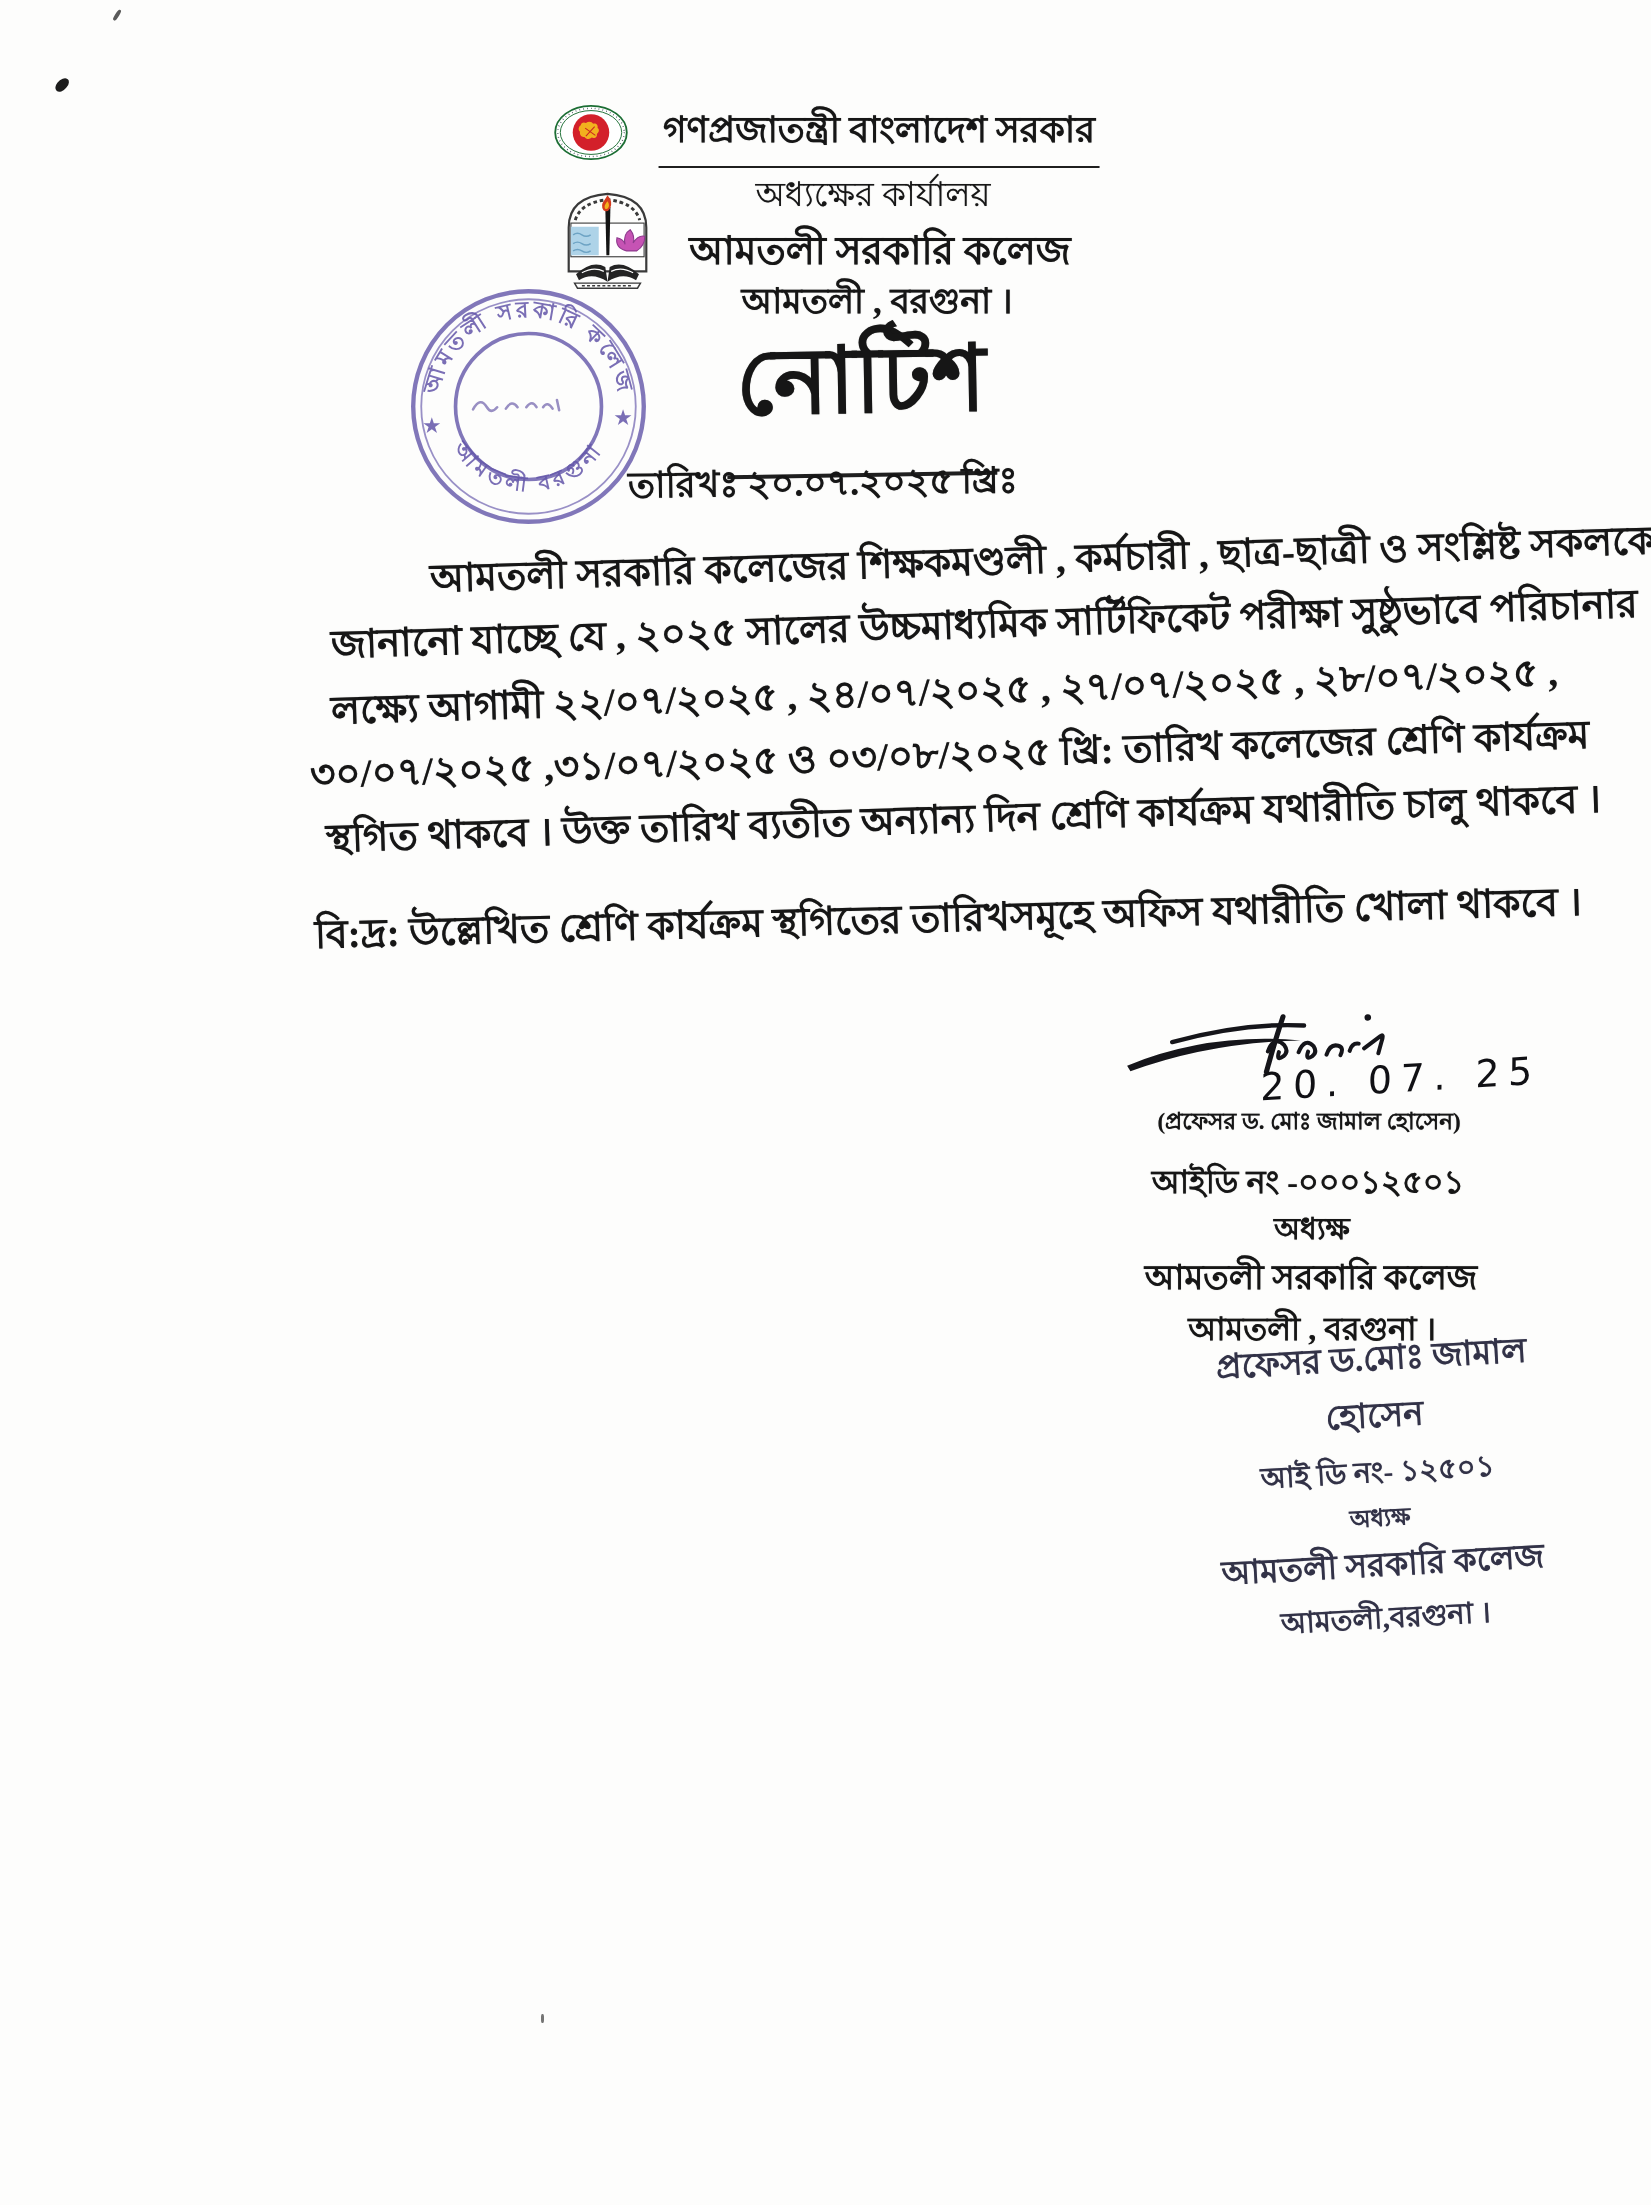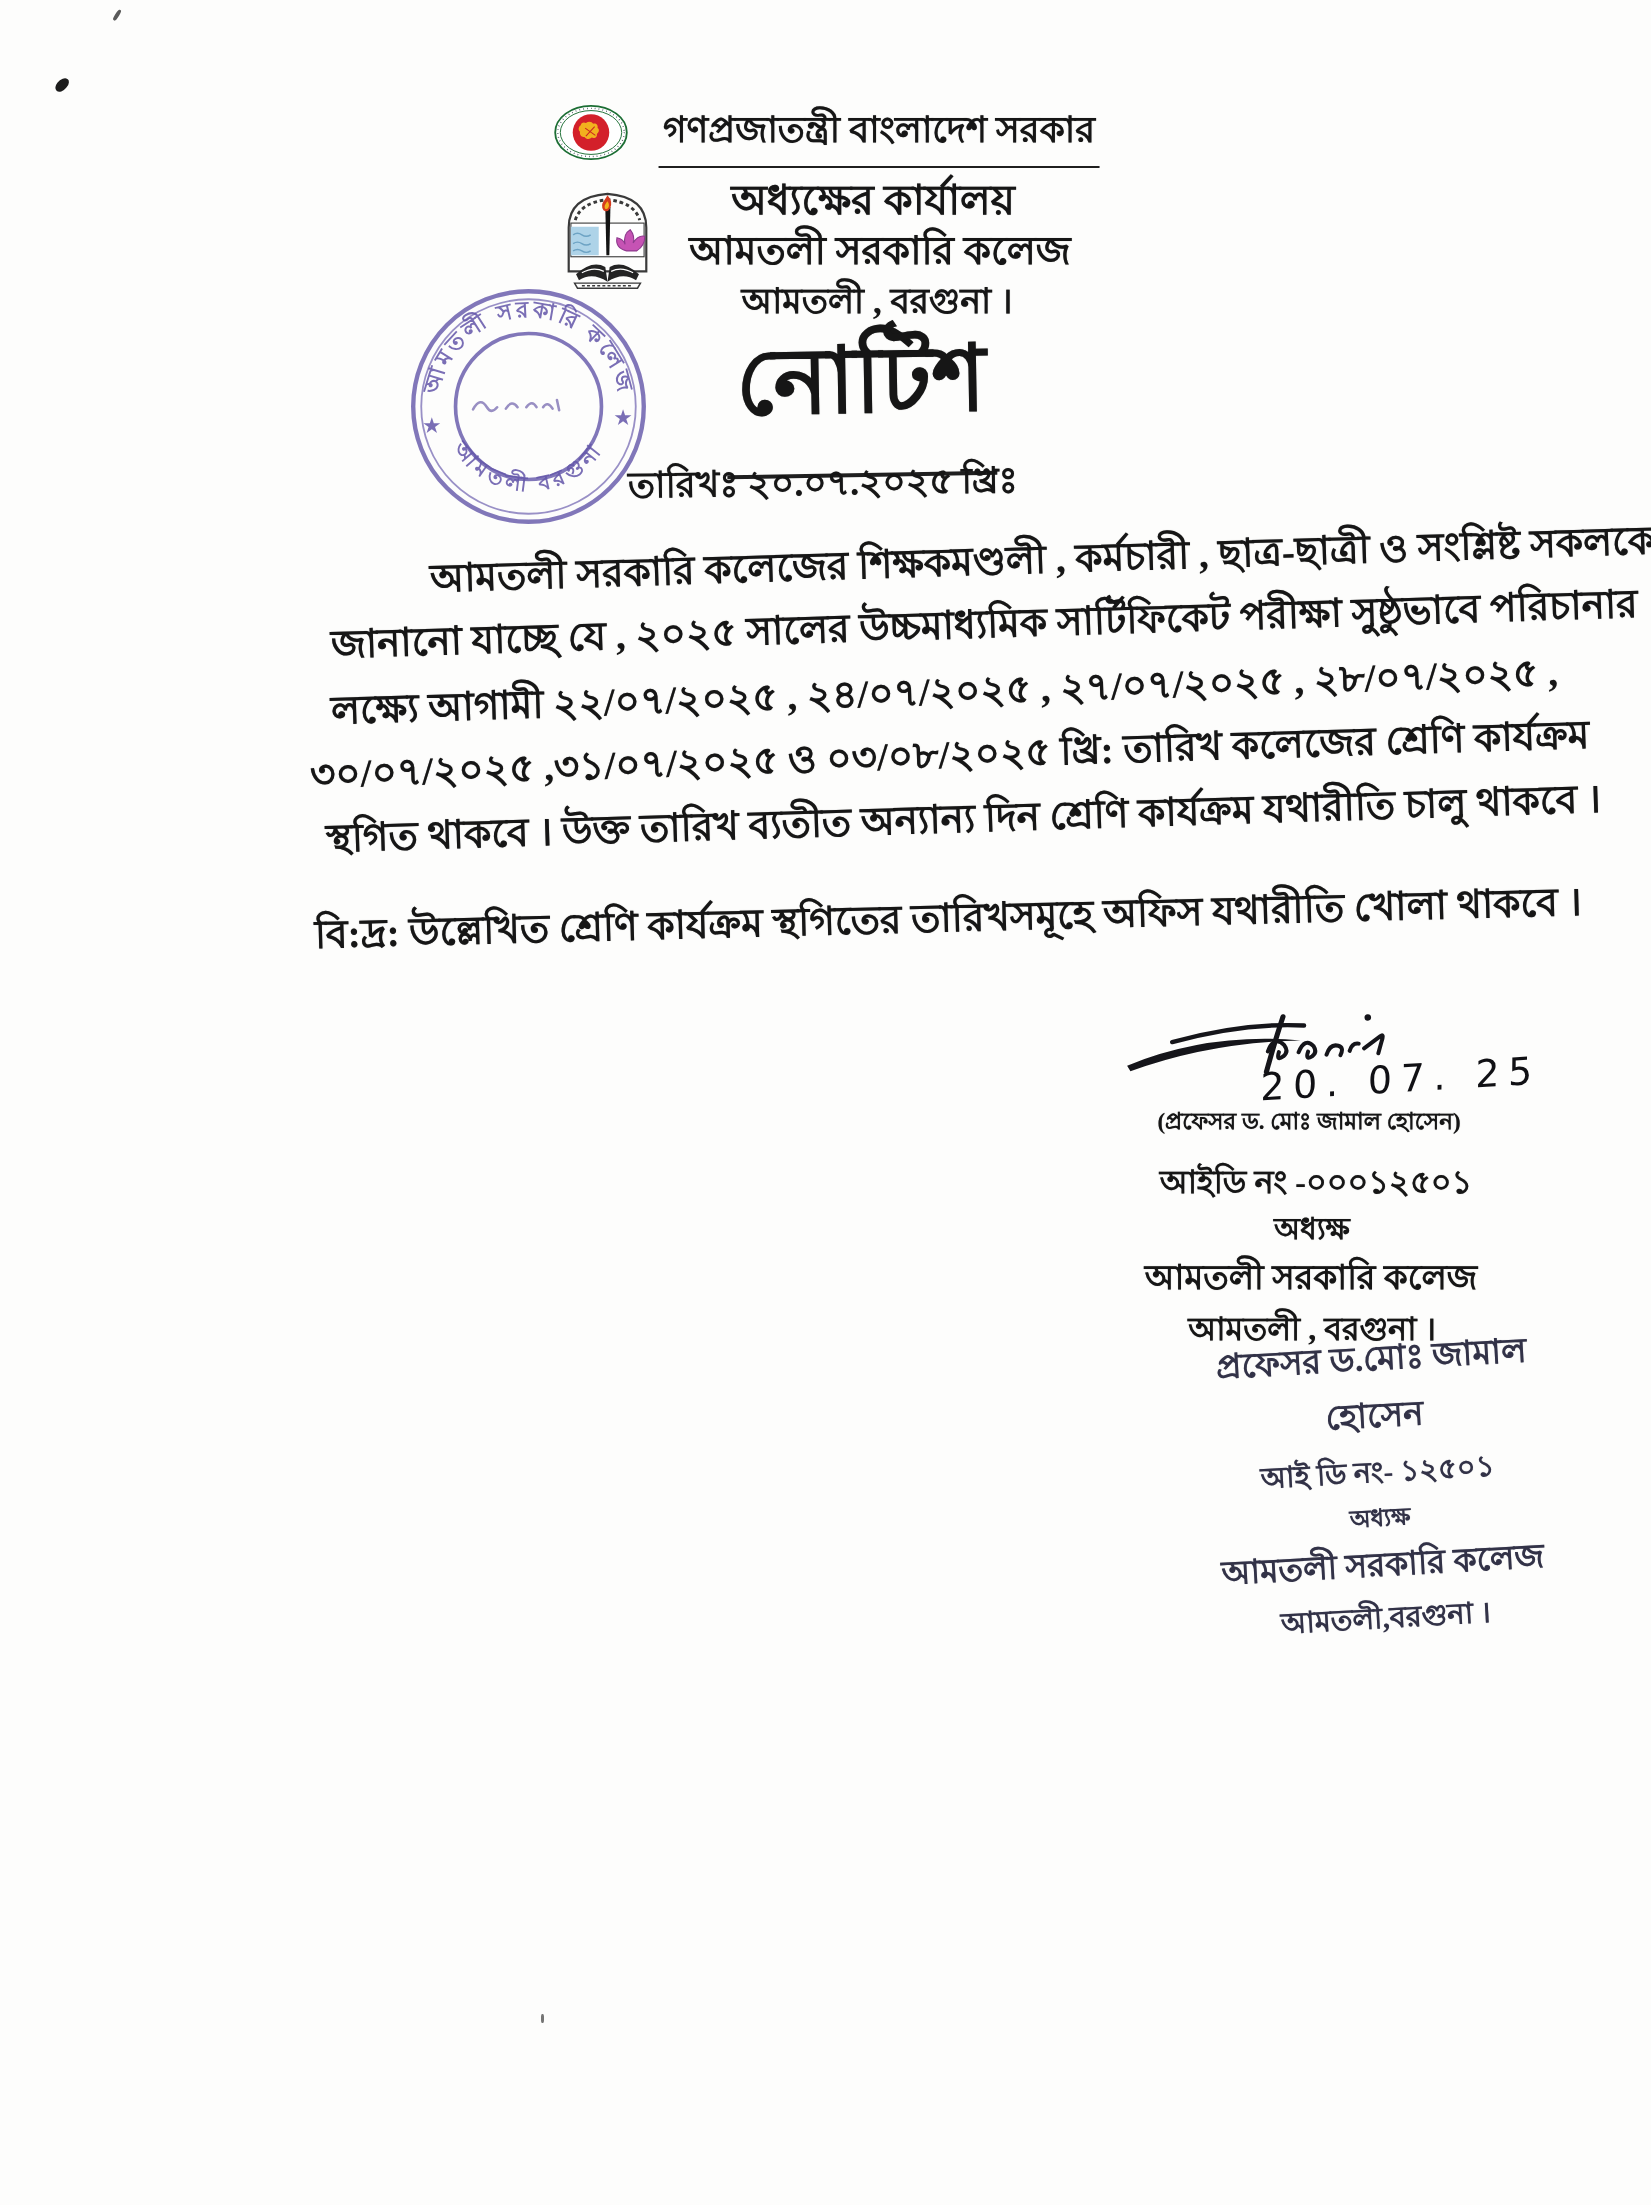--- a/index.html
+++ b/index.html
@@ -11,21 +11,21 @@
     font-family:"Liberation Serif","DejaVu Serif",serif;
     color:#1a1a1a;
   }
   .abs { position:absolute; white-space:nowrap; }
   .ctr { transform:translateX(-50%);text-align:center; }
   .ink { color:#161616; text-shadow:0 0 0.7px rgba(10,10,10,.55); }
 
   
   .h-gov   { left:879px; top:102px; font-size:36px; font-weight:bold;
              border-bottom:2.9px solid #1f1f1f; padding:0 4.4px 4.4px 4.4px; }
-  .h-off   { left:873px; top:168px; font-size:41px; font-weight:bold; }
+  .h-off   { left:873px; top:168px; font-size:34px; font-weight:normal; }
   .h-col   { left:880px; top:220px; font-size:39px; font-weight:bold; }
   .h-loc   { left:877px; top:274px; font-size:35px; font-weight:bold; }
 
   .title   { left:861px; top:309px; font-size:92px; font-weight:bold;
              border-bottom:4.4px solid #1f1f1f; padding:0 10.2px 10.2px 10.2px;
              transform:translateX(-50%) rotate(-1deg); }
   .dateline{ left:823px; top:455px; font-size:36px; font-weight:bold;
              transform:translateX(-50%) rotate(-0.8deg); }
 
   
@@ -38,21 +38,21 @@
   .bl5 { left:325px; top:808px; }
   .note { left:314px; top:904px; font-size:39px; font-weight:600;
           transform:rotate(-1.5deg); transform-origin:left top; }
 
   
   .sigsvg  { left:1122px; top:1014px; transform:rotate(-4deg); }
   .sigdate { left:1260px; top:1057px; font-family:"DejaVu Sans",sans-serif;
              font-size:38px; letter-spacing:8.8px; transform:rotate(-3.5deg) skewX(-4deg);
              color:#101014; }
   .signame { left:1309px; top:1103px; font-size:23px; font-weight:bold; }
-  .sigid   { left:1308px; top:1157px; font-size:32px; font-weight:bold;margin-left:8px; }
+  .sigid   { left:1308px; top:1157px; font-size:32px; font-weight:bold; }
   .sigdes  { left:1312px; top:1205px; font-size:30px; font-weight:bold; }
   .sigcol  { left:1311px; top:1251px; font-size:34px; font-weight:bold; }
   .sigloc  { left:1312px; top:1304px; font-size:32px; font-weight:bold; }
 
   
   .name-stamp { position:absolute; left:1207px; top:1332px; width:343px;
                 text-align:center; transform:rotate(-3.2deg); color:#23233a;
                 opacity:.93; text-shadow:0 0 0.7px rgba(30,30,60,.5); }
   .ns1 { font-size:34px; font-weight:bold; }
   .ns2 { font-size:29px; font-weight:bold; margin-top:2.9px; }

